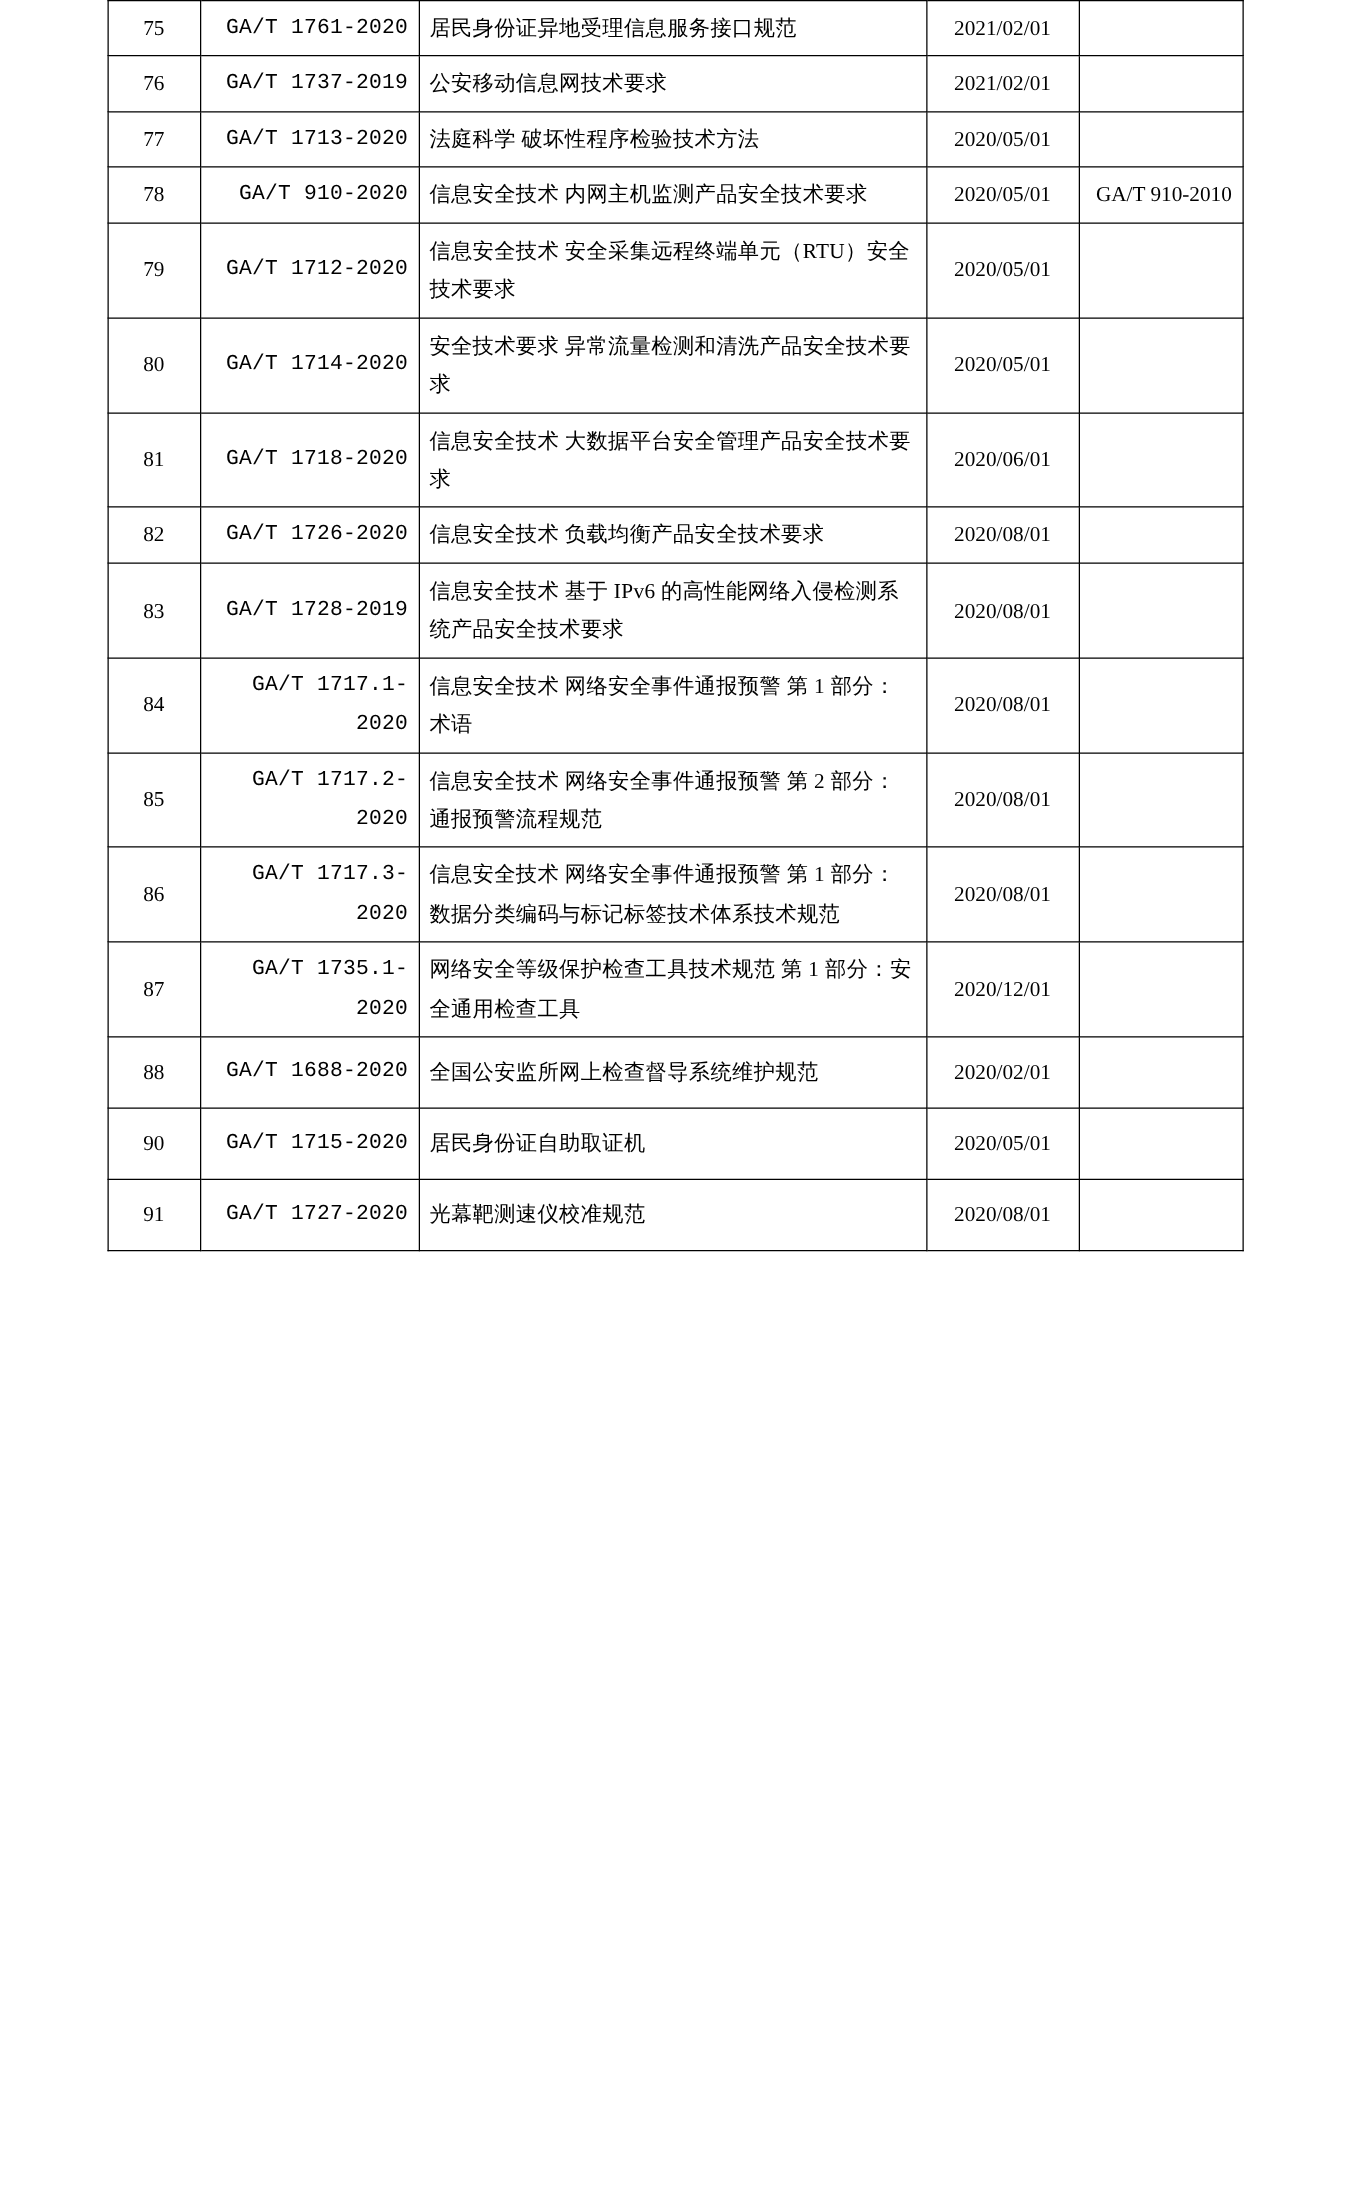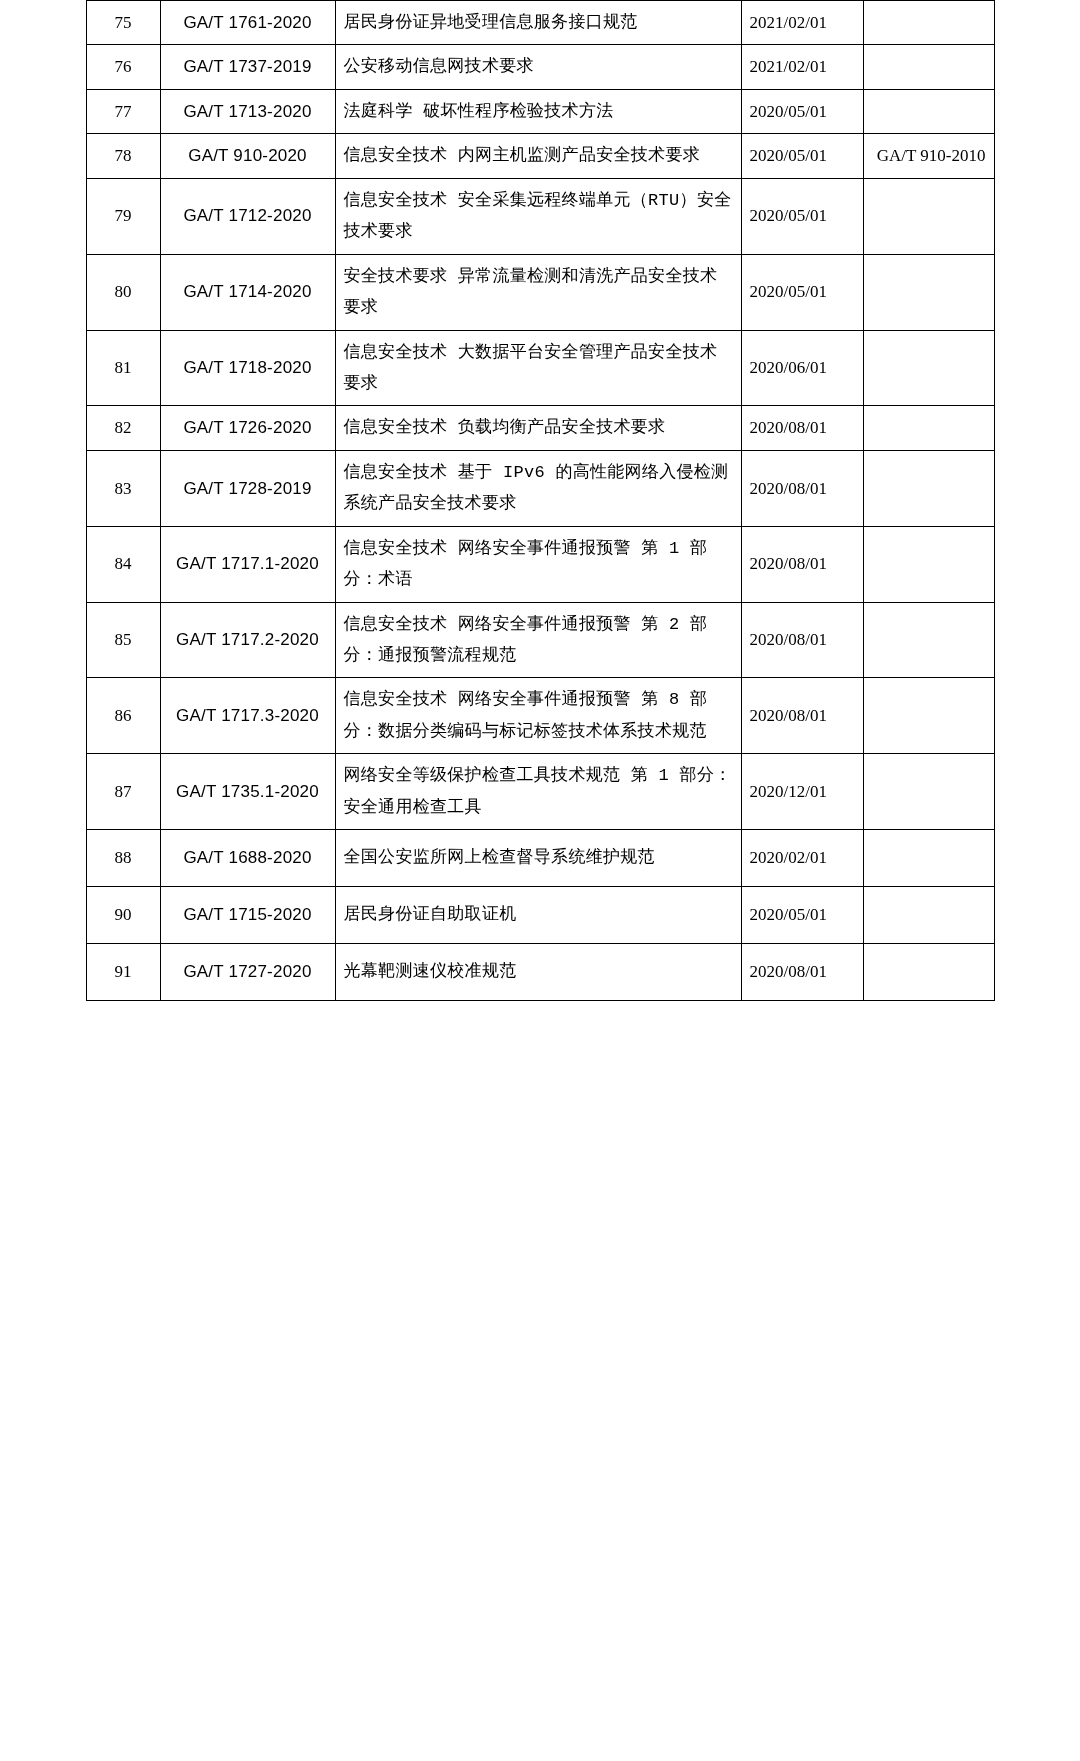--- a/index.html
+++ b/index.html
@@ -39,36 +39,36 @@
   col.c-name   { width: 406px; }
   col.c-date   { width: 122px; }
   col.c-repl   { width: 131px; }
 
   td.num {
     text-align: center;
     font-family: "Liberation Serif", "DejaVu Serif", serif;
     font-size: 17px;
   }
   td.code {
-    text-align: center;
-    font-family: Liberation Sans, sans-serif;
+    text-align: right;
+    font-family: Liberation Mono, monospace;
     font-size: 17px;
     letter-spacing: 0.2px;
   }
   td.name {
     text-align: left;
-    font-family: Liberation Mono, monospace;
+    font-family: Liberation Serif, serif;
     font-size: 16.5px;
     line-height: 2.0;
     letter-spacing: 0.3px;
     padding-left: 12px;
     padding-right: 6px;
   }
   td.date {
-    text-align: left;
+    text-align: center;
     font-family: "Liberation Serif", "DejaVu Serif", serif;
     font-size: 16.5px;
   }
   td.repl {
     text-align: center;
     font-family: "Liberation Serif", "DejaVu Serif", serif;
     font-size: 16.5px;
     line-height: 1.9;
     padding-left: 10px;
     padding-right: 10px;
@@ -180,21 +180,21 @@
         <td class="num">85</td>
         <td class="code">GA/T 1717.2-2020</td>
         <td class="name">信息安全技术 网络安全事件通报预警 第 2 部分：通报预警流程规范</td>
         <td class="date">2020/08/01</td>
         <td class="repl"></td>
       </tr>
 
       <tr>
         <td class="num">86</td>
         <td class="code">GA/T 1717.3-2020</td>
-        <td class="name">信息安全技术 网络安全事件通报预警 第 8 部分：数据分类编码与标记标签技术体系技术规范</td>
+        <td class="name">信息安全技术 网络安全事件通报预警 第 1 部分：数据分类编码与标记标签技术体系技术规范</td>
         <td class="date">2020/08/01</td>
         <td class="repl"></td>
       </tr>
 
       <tr>
         <td class="num">87</td>
         <td class="code">GA/T 1735.1-2020</td>
         <td class="name">网络安全等级保护检查工具技术规范 第 1 部分：安全通用检查工具</td>
         <td class="date">2020/12/01</td>
         <td class="repl"></td>

